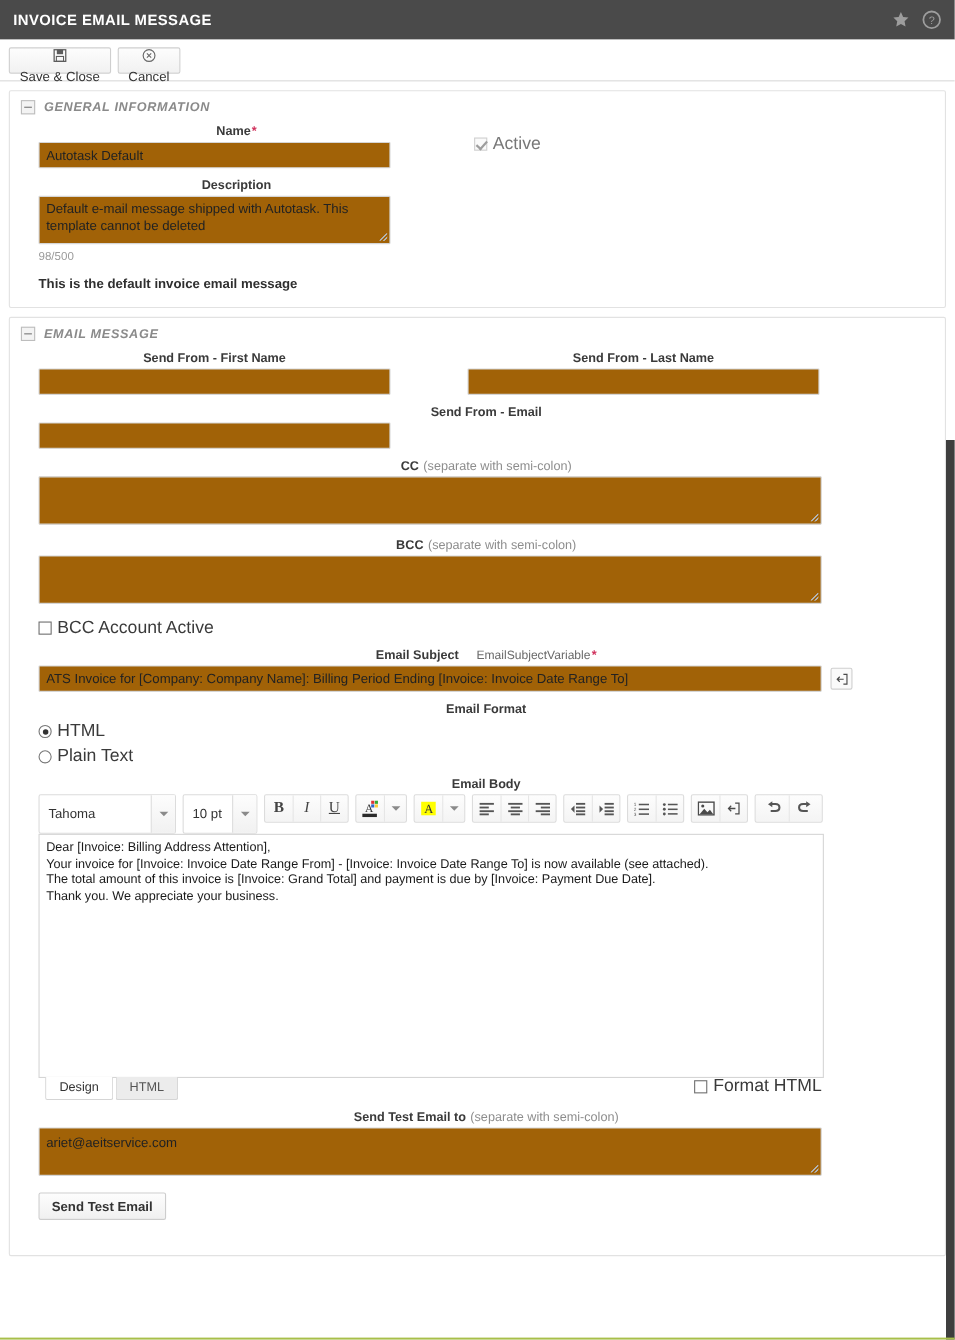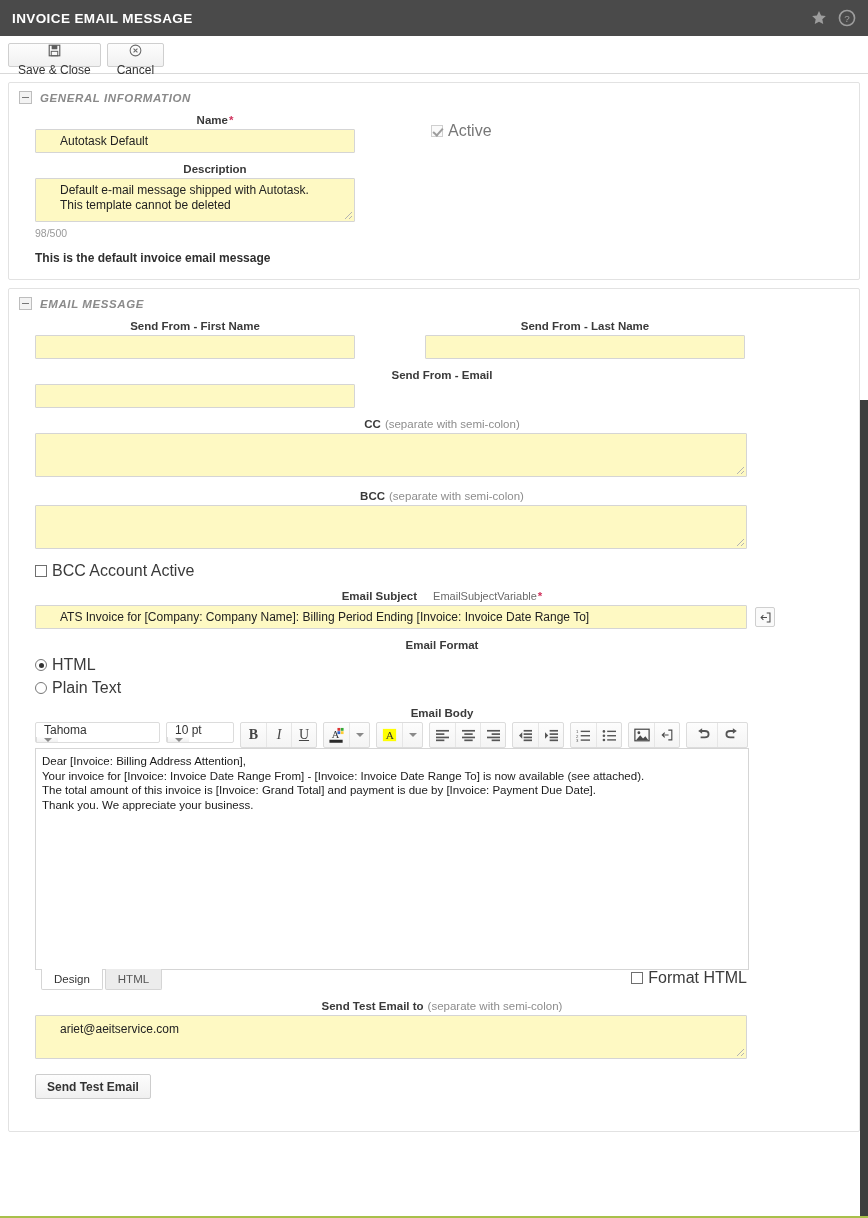--- a/index.html
+++ b/index.html
@@ -65,22 +65,22 @@
 
   
   .fld { margin-bottom: 10px; }
   .lbl { font-size: 11.5px; font-weight: bold; color: #3a3a3a; margin-bottom: 3px; display: block; text-align: center; }
   .lbl .req { color: #d0315c; font-weight: bold; margin-left: 1px; }
   .lbl .sub { font-weight: normal; color: #8d8d8d; margin-left: 4px; }
   .lbl .var { font-weight: normal; color: #6a6a6a; margin-left: 16px; font-size: 11px; }
 
   input.txt, textarea.txt {
     font-family: "Liberation Sans", sans-serif; font-size: 12px; color: #222;
-    border: 1px solid #d5d5d5; background: #fef9c3; border-radius: 1px;
-    padding: 4px 24px; outline: none; display: block;
+    border: 1px solid #d5d5d5; background: #a16207; border-radius: 1px;
+    padding: 4px 6px; outline: none; display: block;
   }
   textarea.txt { resize: none; line-height: 15px; overflow: hidden; }
   .resizer { position: relative; display: inline-block; }
   .resizer::after {
     content: ""; position: absolute; right: 3px; bottom: 3px;
     width: 7px; height: 7px; pointer-events: none;
     background:
       linear-gradient(135deg, transparent 46%, #b3b3b3 46%, #b3b3b3 56%, transparent 56%),
       linear-gradient(135deg, transparent 72%, #b3b3b3 72%, #b3b3b3 82%, transparent 82%);
   }
@@ -130,22 +130,22 @@
     border-radius: 2px; height: 26px; padding: 0;
   }
   .tbtn {
     width: 25px; height: 24px; display: inline-flex; align-items: center;
     justify-content: center; cursor: pointer; background: transparent;
     border: 0; color: #444;
   }
   .tbtn + .tbtn { border-left: 1px solid #e6e6e6; }
   .tbtn.wide { width: 30px; }
   .ddl {
-    display: flex; align-items: flex-start; height: 21px;
-    border: 1px solid #dcdcdc; background: #fff; border-radius: 2px; flex-direction: column;
+    display: flex; align-items: flex-end; height: 36px;
+    border: 1px solid #dcdcdc; background: #fff; border-radius: 2px;
   }
   .ddl .val {
     padding: 0 8px; font-size: 12px; color: #333; white-space: nowrap;
     display: flex; align-items: center; height: 100%;
   }
   .ddl .arrow {
     width: 22px; height: 100%; border-left: 1px solid #dcdcdc;
     background: linear-gradient(#fdfdfd,#f1f1f1);
     display: flex; align-items: center; justify-content: center; cursor: pointer;
   }

